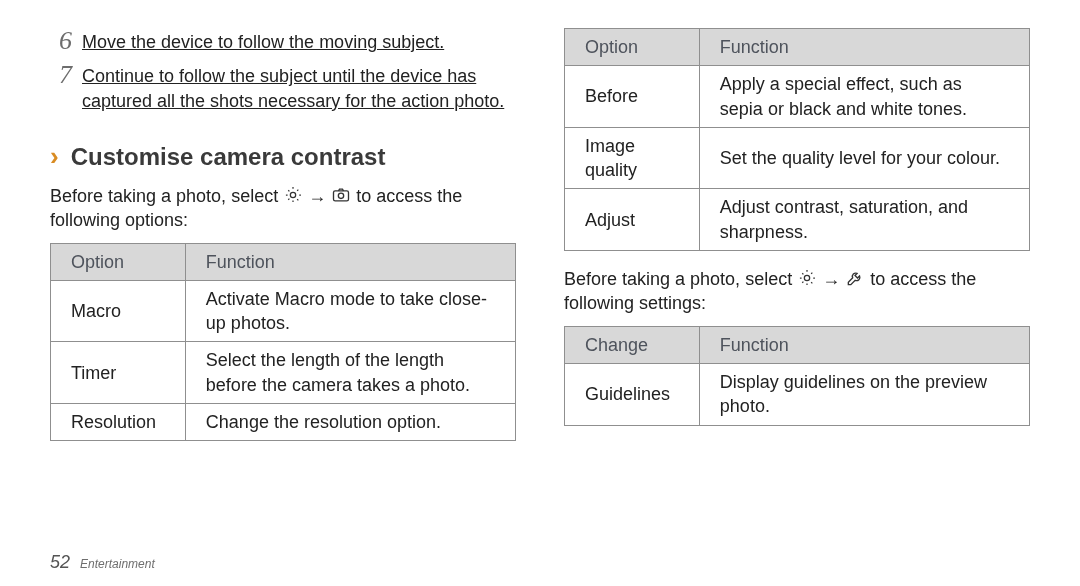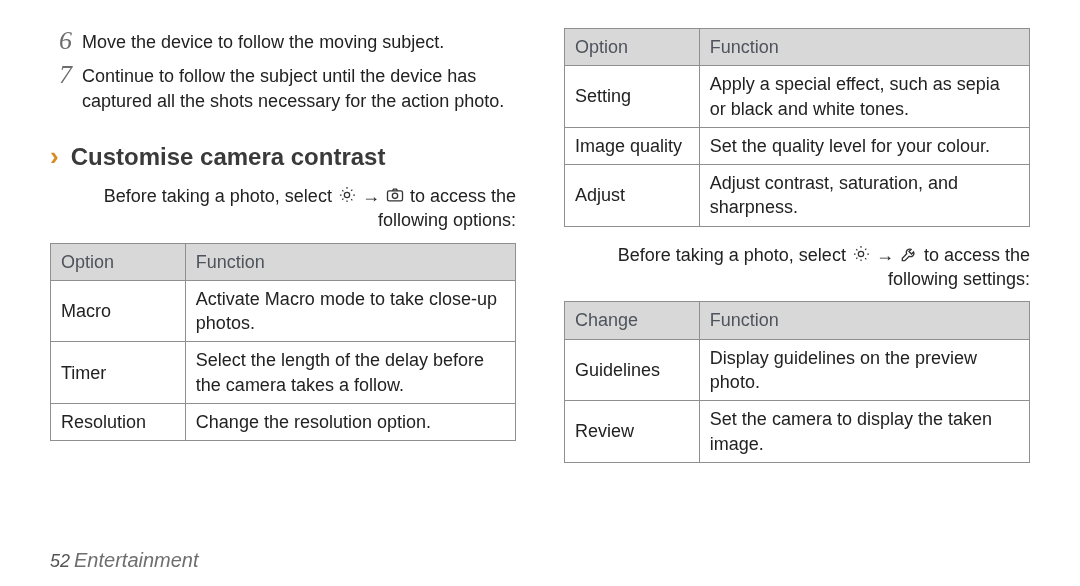--- a/index.html
+++ b/index.html
@@ -35,77 +35,77 @@
   .step .num {
     font-family: Georgia, "Times New Roman", serif;
     font-style: italic;
     font-size: 26px;
     color: #6d6d6d;
     width: 22px;
     line-height: 1;
     text-align: right;
   }
   .step .body { flex: 1; }
-  .step .body p { margin: 2px 0; }
+  .step .body p { margin: 2px 0; text-decoration: underline; }
   .h2 {
     display: flex;
     align-items: baseline;
     gap: 12px;
     margin: 18px 0 6px 0;
     font-weight: 700;
     font-size: 24px;
     color: #3a3a3a;
   }
   .h2 .chev {
     color: #d98c23;
     font-size: 26px;
     font-weight: 700;
   }
-  .para { margin: 4px 0 10px 0; text-align: right; }
+  .para { margin: 4px 0 10px 0; }
   .icon {
     display: inline-flex;
     vertical-align: -3px;
   }
   .icon svg { width: 20px; height: 20px; }
   table.opts {
     border-collapse: collapse;
     width: 100%;
     font-size: 18px;
   }
   table.opts th, table.opts td {
     border: 1px solid #8f8f8f;
-    padding: 6px 10px;
+    padding: 6px 20px;
     text-align: left;
     vertical-align: middle;
     font-weight: 400;
     margin-left: 40px;
   }
   table.opts th {
     background: #d8d8d8;
     color: #4e535c;
   }
   table.opts td:first-child, table.opts th:first-child { width: 29%; }
   .footer {
     position: absolute;
     left: 50px;
     bottom: 12px;
     display: flex;
     align-items: baseline;
-    gap: 4px;
+    gap: 10px;
     font-style: italic;
     color: #6e6e6e;
   }
   .footer .pgnum {
     font-style: italic;
     color: #555;
     font-size: 18px;
   }
   .footer .section {
     font-style: italic;
-    font-size: 20px;
+    font-size: 12px;
   }
 </style>
 </head>
 <body>
 
 <div class="page">
 
   <div class="col">
 
     <div class="step">
@@ -151,41 +151,41 @@
           <tr>
         <th>Option</th>
         <th>Function</th>
       </tr>
       <tr>
             <td>Macro</td>
             <td>Activate Macro mode to take close-up photos.</td>
           </tr>
       <tr>
             <td>Timer</td>
-            <td>Select the length of the delay before the camera takes a follow.</td>
+            <td>Select the length of the length before the camera takes a photo.</td>
           </tr>
       <tr>
             <td>Resolution</td>
             <td>Change the resolution option.</td>
           </tr>
     </tbody>
       </table>
 
   </div>
 
   <div class="col">
 
     <table class="opts">
       <tbody>
           <tr>
         <th>Option</th>
         <th>Function</th>
       </tr>
       <tr>
-            <td>Setting</td>
+            <td>Before</td>
             <td>Apply a special effect, such as sepia or black and white tones.</td>
           </tr>
       <tr>
             <td>Image quality</td>
             <td>Set the quality level for your colour.</td>
           </tr>
       <tr>
             <td>Adjust</td>
             <td>Adjust contrast, saturation, and sharpness.</td>
           </tr>
@@ -212,24 +212,20 @@
     <table class="opts">
       <tbody>
           <tr>
         <th>Change</th>
         <th>Function</th>
       </tr>
       <tr>
             <td>Guidelines</td>
             <td>Display guidelines on the preview photo.</td>
           </tr>
-      <tr>
-            <td>Review</td>
-            <td>Set the camera to display the taken image.</td>
-          </tr>
     </tbody>
       </table>
 
   </div>
 
   <div class="footer">
     <span class="pgnum">52</span>
     <span class="section">Entertainment</span>
   </div>
 

